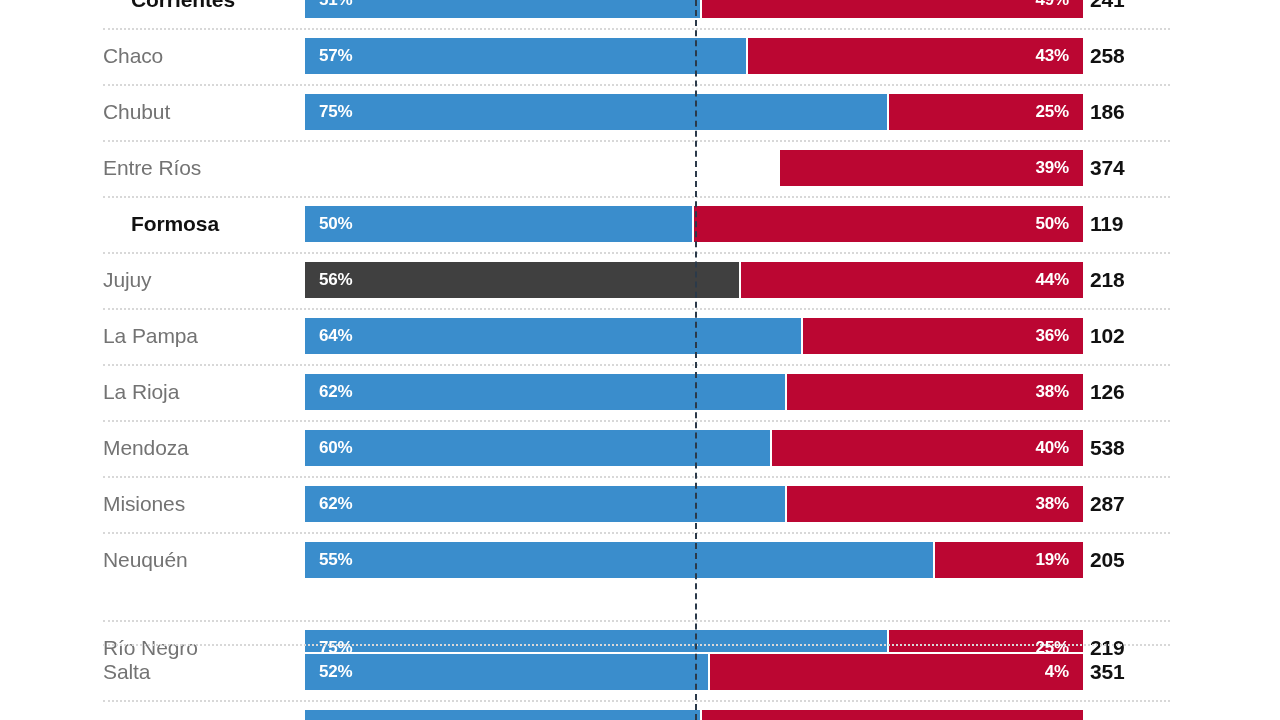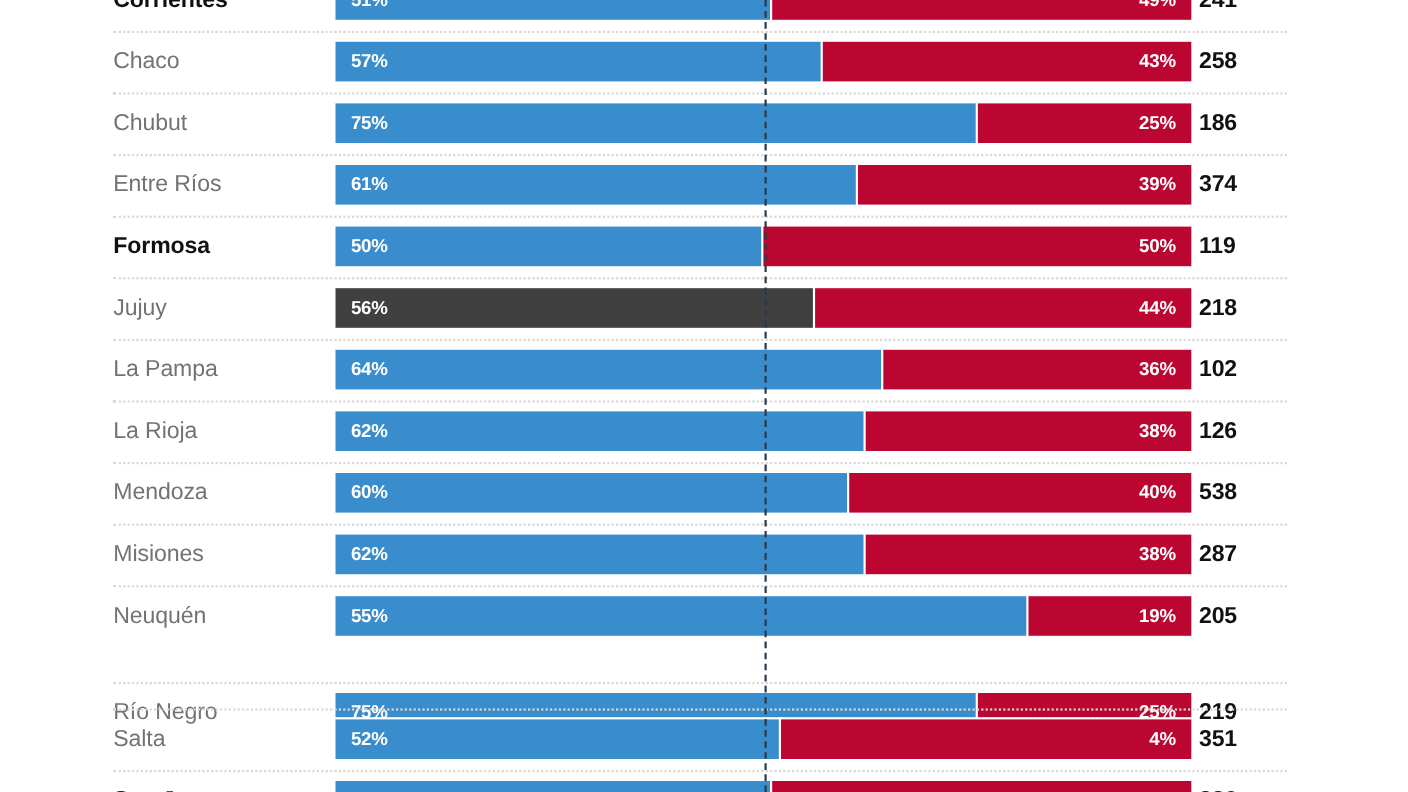--- a/index.html
+++ b/index.html
@@ -35,21 +35,21 @@
     position:absolute;
     left:103px;
     top:0;
     height:56px;
     line-height:56px;
     font-size:21px;
     color:#737373;
     letter-spacing:-0.1px;
     white-space:nowrap;
   }
-  .label.bold { font-weight:bold; color:#111; }
+  .label.bold { font-weight:bold; color:#111;margin-left:28px; }
 
   
   .track {
     position:absolute;
     left:305px;
     top:10px;
     width:778px;
     height:36px;
     background:transparent;
   }
@@ -138,23 +138,20 @@
           <div class="seg seg-right" style="width: 194.5px; background: rgb(187, 6, 50);">
             <span class="pct">25%</span>
           </div>
         </div>
         <div class="total">186</div>
       </div>
       <div class="row" style="top: 140px;">
         <div class="sep"></div>
         <div class="label">Entre Ríos</div>
         <div class="track">
-          <div class="seg seg-left" style="width: 474.58px; background: rgb(58, 141, 204);">
-            <span class="pct">61%</span>
-          </div>
           <div class="seg seg-right" style="width: 303.42px; background: rgb(187, 6, 50);">
             <span class="pct">39%</span>
           </div>
         </div>
         <div class="total">374</div>
       </div>
       <div class="row" style="top: 196px;">
         <div class="sep"></div>
         <div class="label bold">Formosa</div>
         <div class="track">

